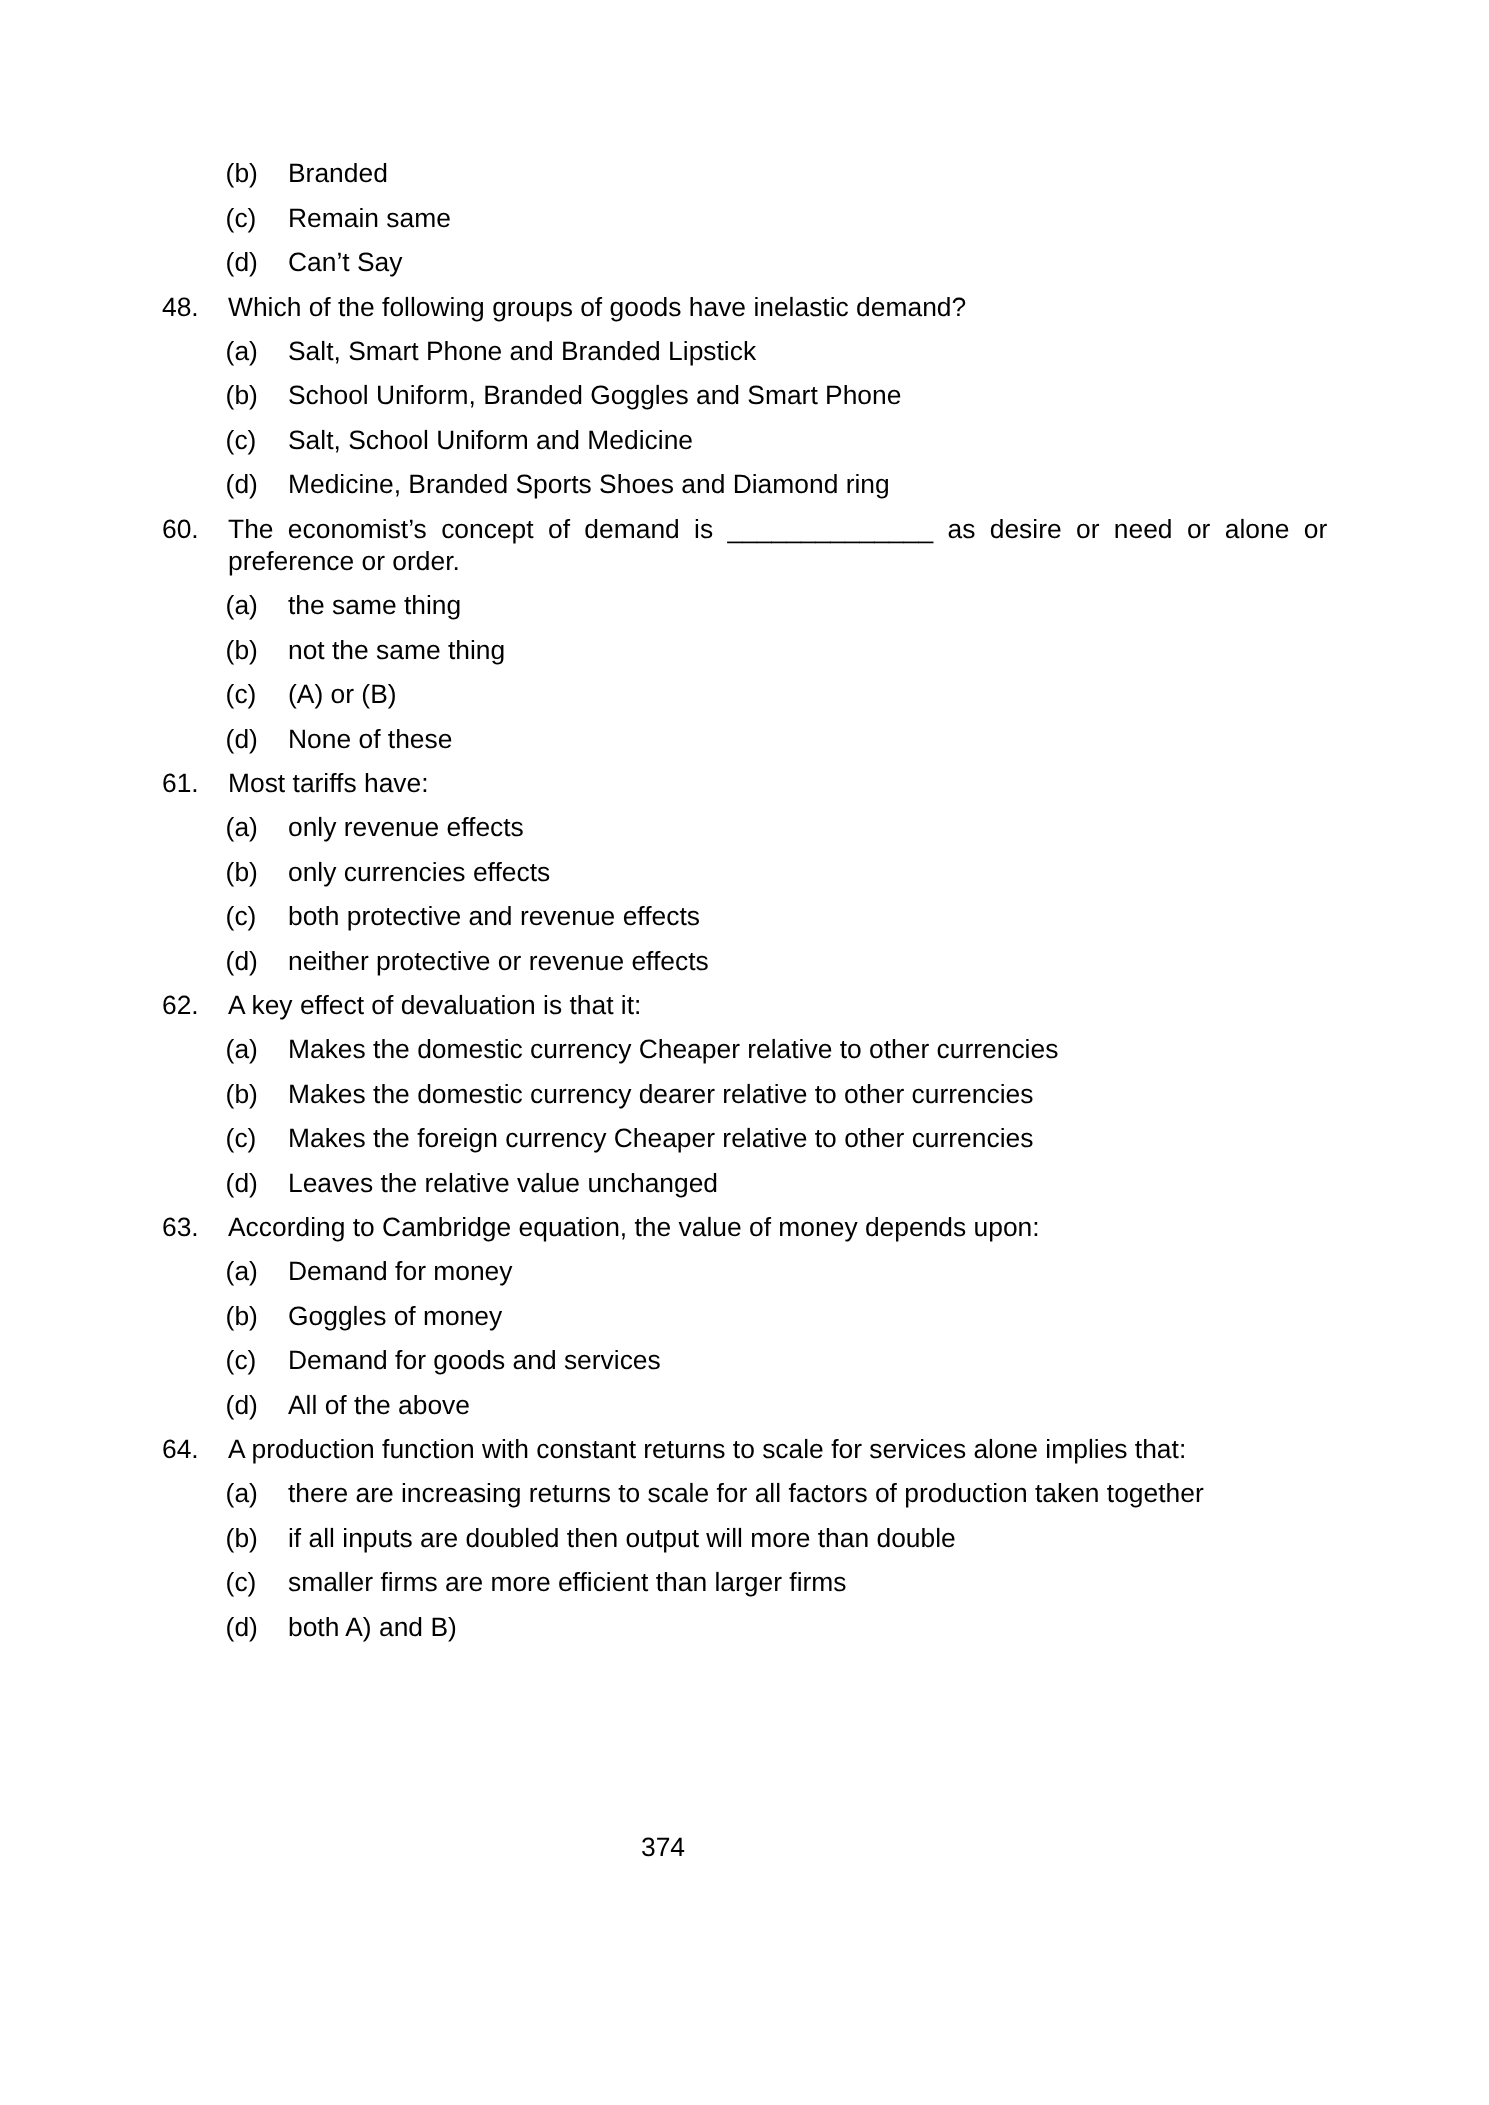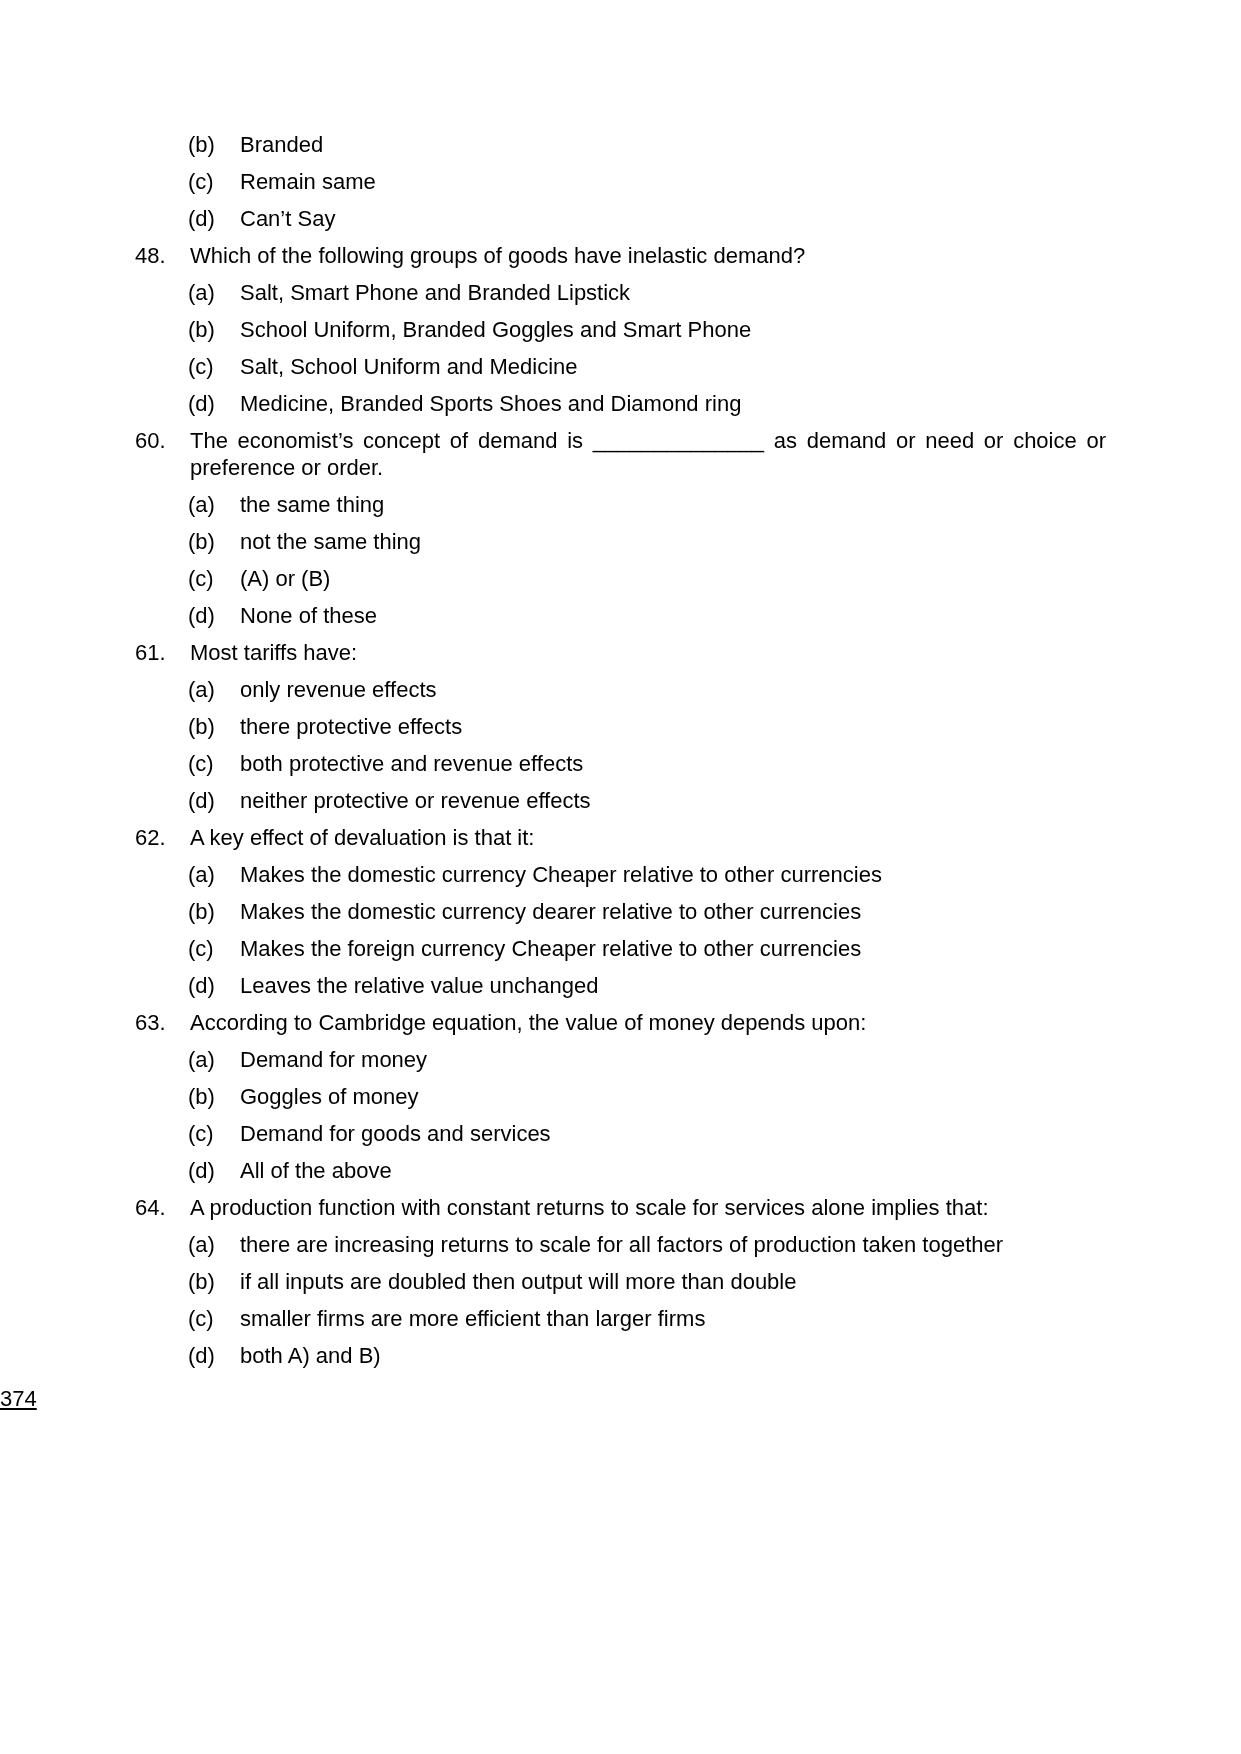--- a/index.html
+++ b/index.html
@@ -18,25 +18,24 @@
   .content { padding: 131px 135px 0 135px; }
   .q-head { display: flex; margin-bottom: 10px; }
   .q-num { flex: 0 0 55px; }
   .q-text { flex: 1; text-align: justify; }
   .opts { padding-left: 53px; }
   .option { display: flex; margin-bottom: 10px; }
   .marker { flex: 0 0 52px; }
   .opt-text { flex: 1; text-align: justify; }
   .footer {
     position: absolute;
-    top: 1385px;
+    top: 1526px;
     left: 0;
     width: 1105px;
-    text-align: left;
-    text-decoration: underline;
+    text-align: center;
   }
 </style>
 </head>
 <body>
 
 <div class="content">
 
   <div class="opts">
     <div class="option">
       <span class="marker">(b)</span>
@@ -73,21 +72,21 @@
       <div class="option">
         <span class="marker">(d)</span>
         <span class="opt-text">Medicine, Branded Sports Shoes and Diamond ring</span>
       </div>
     </div>
   </div>
 
   <div class="question">
     <div class="q-head">
       <span class="q-num">60.</span>
-      <span class="q-text">The economist’s concept of demand is ______________ as demand or need or choice or preference or order.</span>
+      <span class="q-text">The economist’s concept of demand is ______________ as desire or need or alone or preference or order.</span>
     </div>
     <div class="opts">
       <div class="option">
         <span class="marker">(a)</span>
         <span class="opt-text">the same thing</span>
       </div>
       <div class="option">
         <span class="marker">(b)</span>
         <span class="opt-text">not the same thing</span>
       </div>
@@ -107,21 +106,21 @@
       <span class="q-num">61.</span>
       <span class="q-text">Most tariffs have:</span>
     </div>
     <div class="opts">
       <div class="option">
         <span class="marker">(a)</span>
         <span class="opt-text">only revenue effects</span>
       </div>
       <div class="option">
         <span class="marker">(b)</span>
-        <span class="opt-text">there protective effects</span>
+        <span class="opt-text">only currencies effects</span>
       </div>
       <div class="option">
         <span class="marker">(c)</span>
         <span class="opt-text">both protective and revenue effects</span>
       </div>
       <div class="option">
         <span class="marker">(d)</span>
         <span class="opt-text">neither protective or revenue effects</span>
       </div>
     </div>

